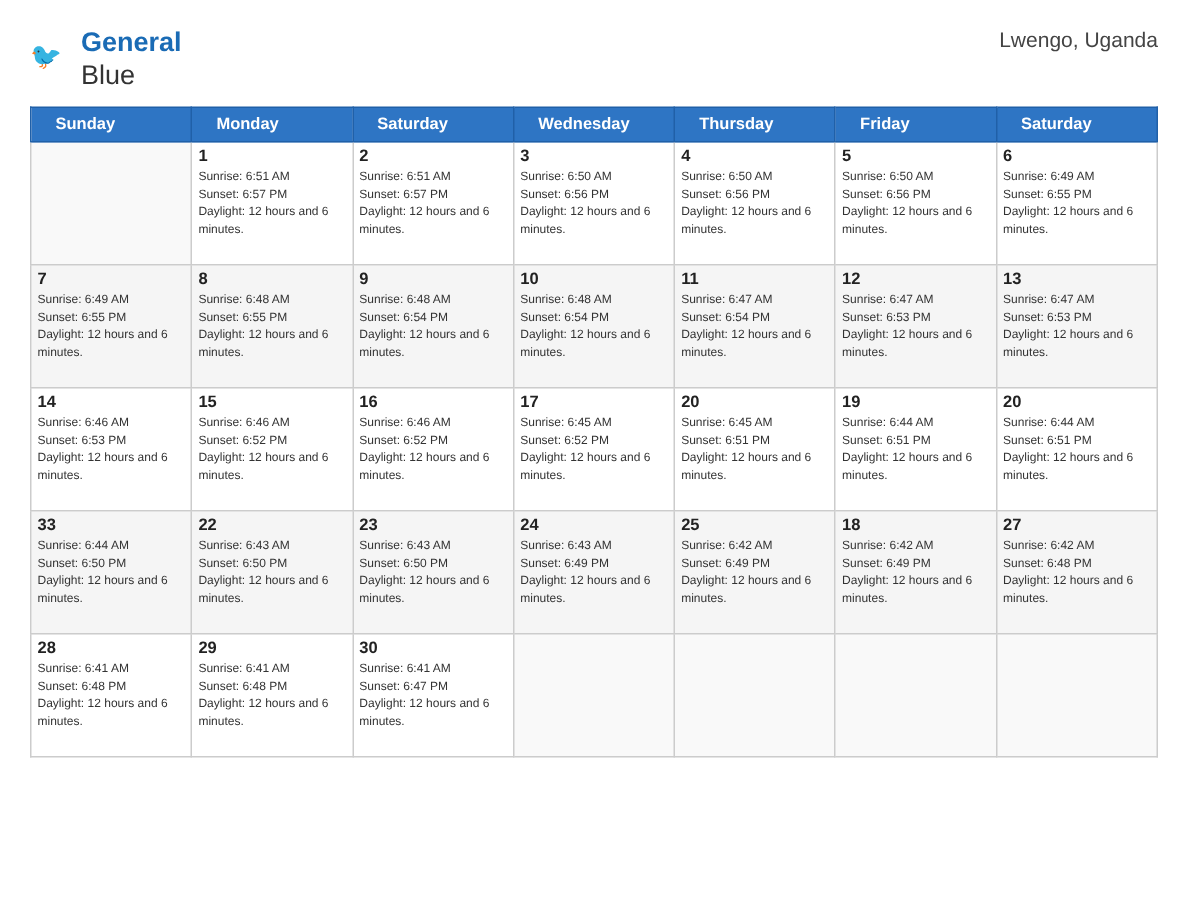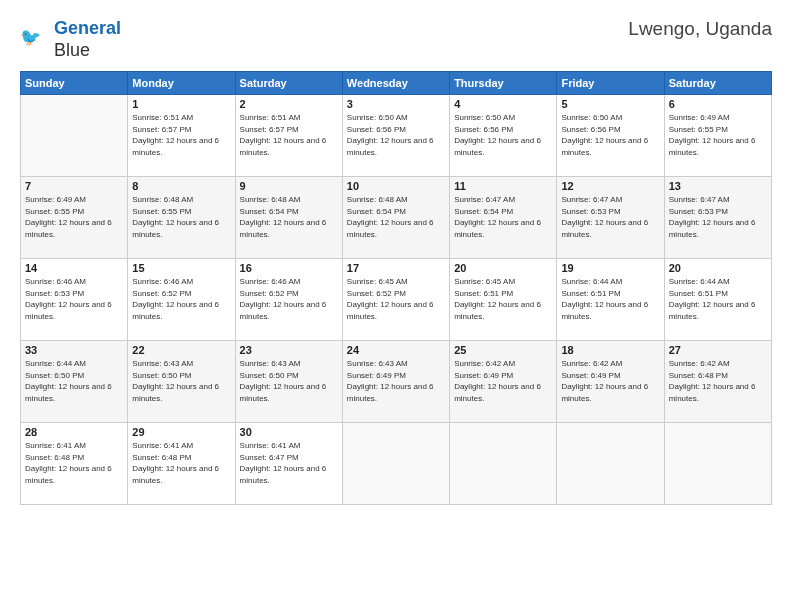--- a/index.html
+++ b/index.html
@@ -42,34 +42,34 @@
     }
     .title-area {
       text-align: right;
     }
     .month-title {
       font-size: 28px;
       font-weight: bold;
       color: #222;
     }
     .subtitle {
-      font-size: 19px;
+      font-size: 14px;
       color: #444;
     }
     table {
       width: 100%;
       border-collapse: collapse;
       table-layout: fixed;
     }
     thead tr th {
       background-color: #2e75c4;
       color: #fff;
       font-size: 11px;
       font-weight: bold;
-      padding: 5px 4px;
+      padding: 5px 16px;
       text-align: left;
       border: 1px solid #2060a8;
     }
     tbody tr td {
       vertical-align: top;
       border: 1px solid #ccc;
       padding: 3px 4px;
       font-size: 8.5px;
       color: #333;
       height: 82px;

